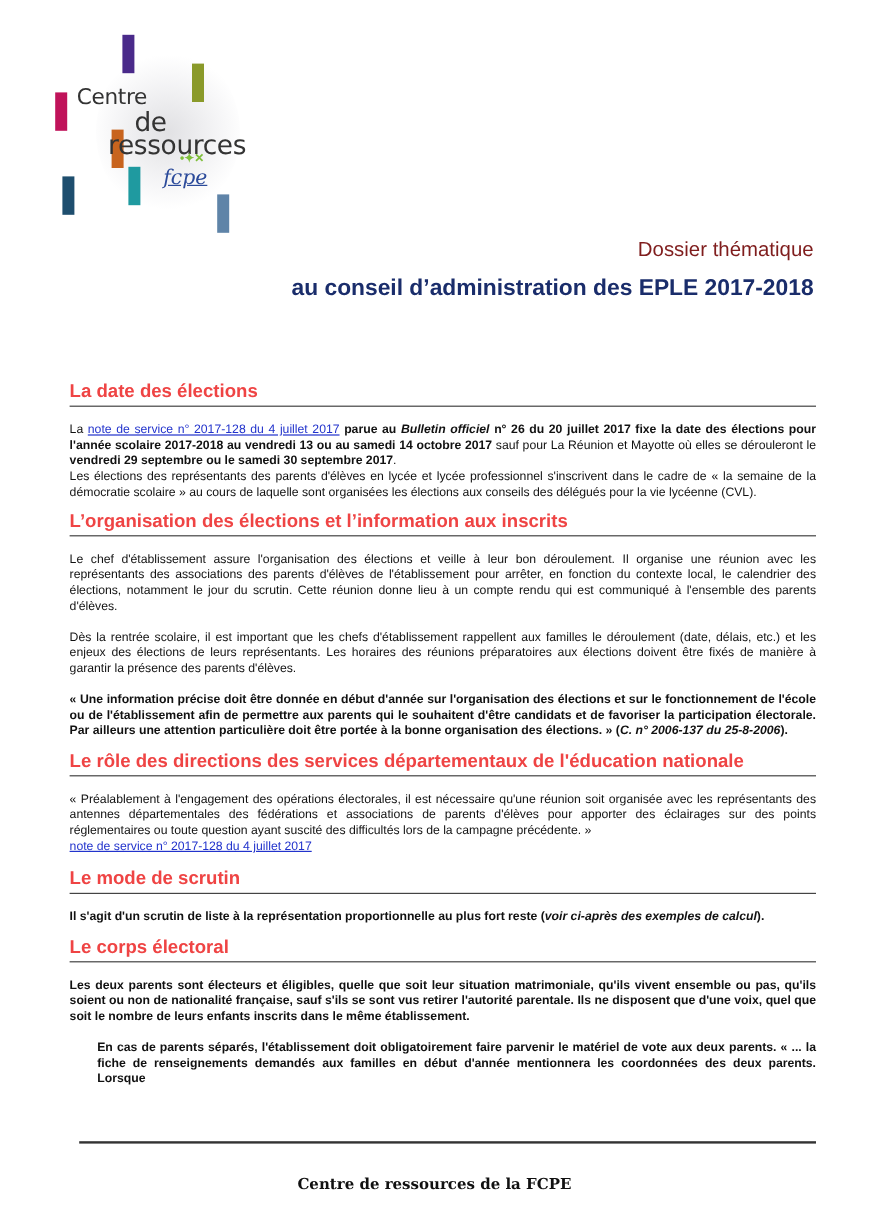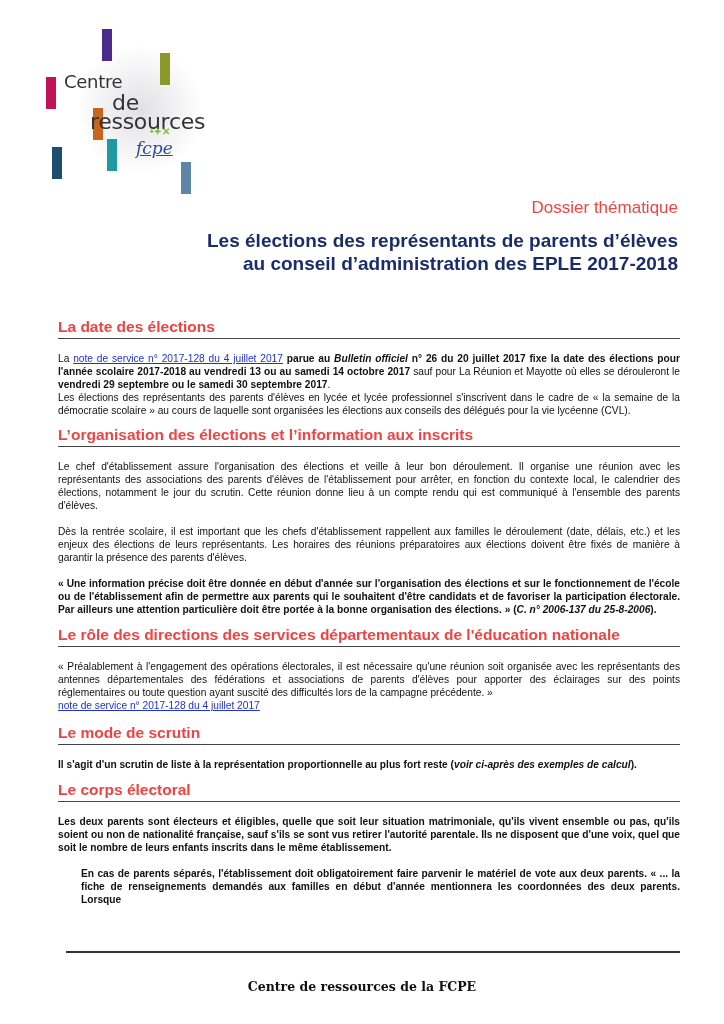--- a/index.html
+++ b/index.html
@@ -6,21 +6,21 @@
   body { width: 724px; height: 1024px; position: relative; overflow: hidden; font-family: "Liberation Sans", sans-serif; color: #111; }
 
   .logo { position: absolute; left: 40px; top: 20px; width: 170px; height: 180px; }
   .logo .dots { position: absolute; left: 40px; top: 20px; width: 120px; height: 140px; border-radius: 50%;
     background: radial-gradient(circle, rgba(200,200,205,0.55) 0%, rgba(220,220,225,0.3) 45%, rgba(255,255,255,0) 70%); }
   .bar { position: absolute; width: 10px; }
   .logo-text { position: absolute; font-family: "DejaVu Sans", sans-serif; color: #333; font-size: 22px; line-height: 18px; letter-spacing: -0.3px; }
   .logo-fcpe { position: absolute; font-family: "DejaVu Serif", serif; font-style: italic; color: #2b4a9a; font-size: 17px; }
   .logo-leaf { position: absolute; color: #7fbf3a; font-size: 10px; font-weight: bold; }
 
-  .kicker { position: absolute; right: 46px; top: 198px; font-size: 17px; color: #ef4444; }
+  .kicker { position: absolute; right: 46px; top: 198px; font-size: 17px; color: #7f1d1d; }
   .title { position: absolute; right: 46px; top: 229px; text-align: right; font-weight: bold; color: #1a2d6b; font-size: 19px; line-height: 23px; }
 
   .content { position: absolute; left: 58px; width: 622px; top: 318px; }
   .sec-h { font-weight: bold; color: #ef4444; font-size: 15.5px; padding-bottom: 2px; border-bottom: 1.5px solid #444; margin: 0; }
   .p { font-size: 10.2px; line-height: 13px; text-align: justify; margin: 0; color: #111; }
   .b { font-weight: bold; }
   .i { font-style: italic; }
   a.link { color: #2233cc; text-decoration: underline; }
 
   .footer-line { position: absolute; left: 66px; width: 614px; top: 951px; border-top: 2px solid #333; }
@@ -41,21 +41,20 @@
 
   <div class="logo-text" style="left:24px;top:53px;font-size:18px;">Centre</div>
   <div class="logo-text" style="left:72px;top:74px;">de</div>
   <div class="logo-text" style="left:50px;top:93px;">ressources</div>
   <div class="logo-leaf" style="left:110px;top:106px;">•✦✕</div>
   <div class="logo-fcpe" style="left:96px;top:118px;text-decoration:underline;">fcpe</div>
 </div>
 
 <div class="kicker">Dossier thématique</div>
 <div class="title">
-  <div>Les élections des représentants de parents d’élèves</div>
   <div>au conseil d’administration des EPLE 2017-2018</div>
 </div>
 
 <div class="content">
 
   <h2 class="sec-h">La date des élections</h2>
   <p class="p" style="margin-top:13px;"><span>La </span><a class="link" href="#">note de service n° 2017-128 du 4 juillet 2017</a><span class="b"> parue au </span><span class="b i">Bulletin officiel</span><span class="b"> n° 26 du 20 juillet 2017 fixe la date des élections pour l'année scolaire 2017-2018 au </span><span class="b">vendredi 13</span><span class="b"> ou au </span><span class="b">samedi 14 octobre 2017</span><span> sauf pour La Réunion et Mayotte où elles se dérouleront le </span><span class="b">vendredi 29 septembre ou le samedi 30 septembre 2017</span><span>.</span></p>
   <p class="p">Les élections des représentants des parents d'élèves en lycée et lycée professionnel s'inscrivent dans le cadre de « la semaine de la démocratie scolaire » au cours de laquelle sont organisées les élections aux conseils des délégués pour la vie lycéenne (CVL).</p>
 
   <h2 class="sec-h" style="margin-top:9px;">L’organisation des élections et l’information aux inscrits</h2>

